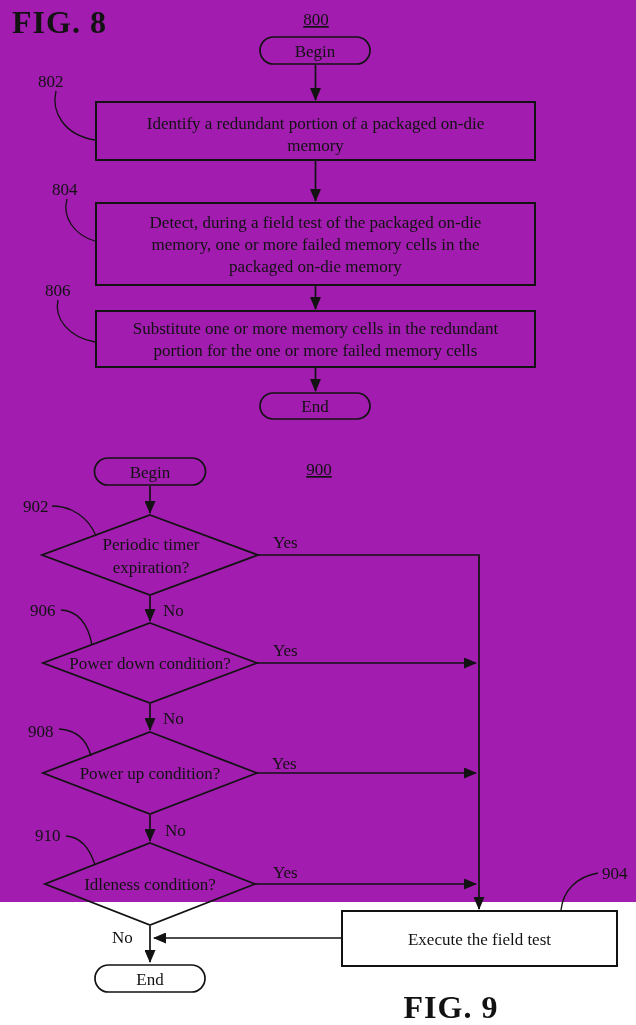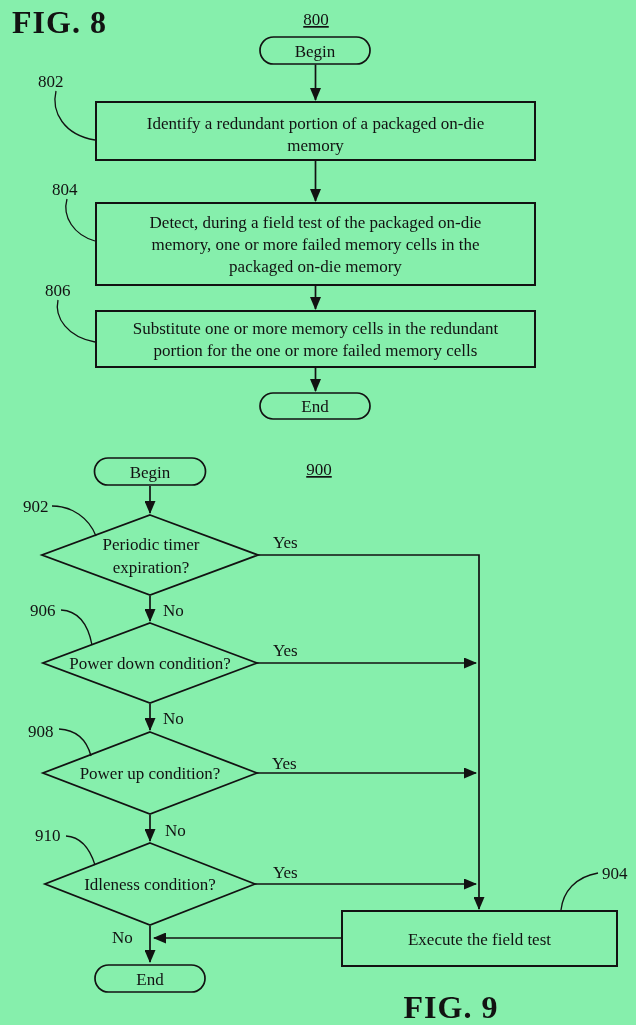--- a/index.html
+++ b/index.html
@@ -6,22 +6,22 @@
     margin: 0;
     padding: 0;
     background: #ffffff;
     width: 636px;
     height: 1025px;
     overflow: hidden;
   }
   .page {
     position: relative;
     width: 636px;
-    height: 1025px;
-    background: #86efac;
+    height: 902px;
+    background: #a21caf;
   }
   svg text {
     font-family: "Liberation Serif", "DejaVu Serif", serif;
     fill: #121212;
   }
   .fig-title {
     font-size: 32px;
     font-weight: bold;
     letter-spacing: 1px;
   }

